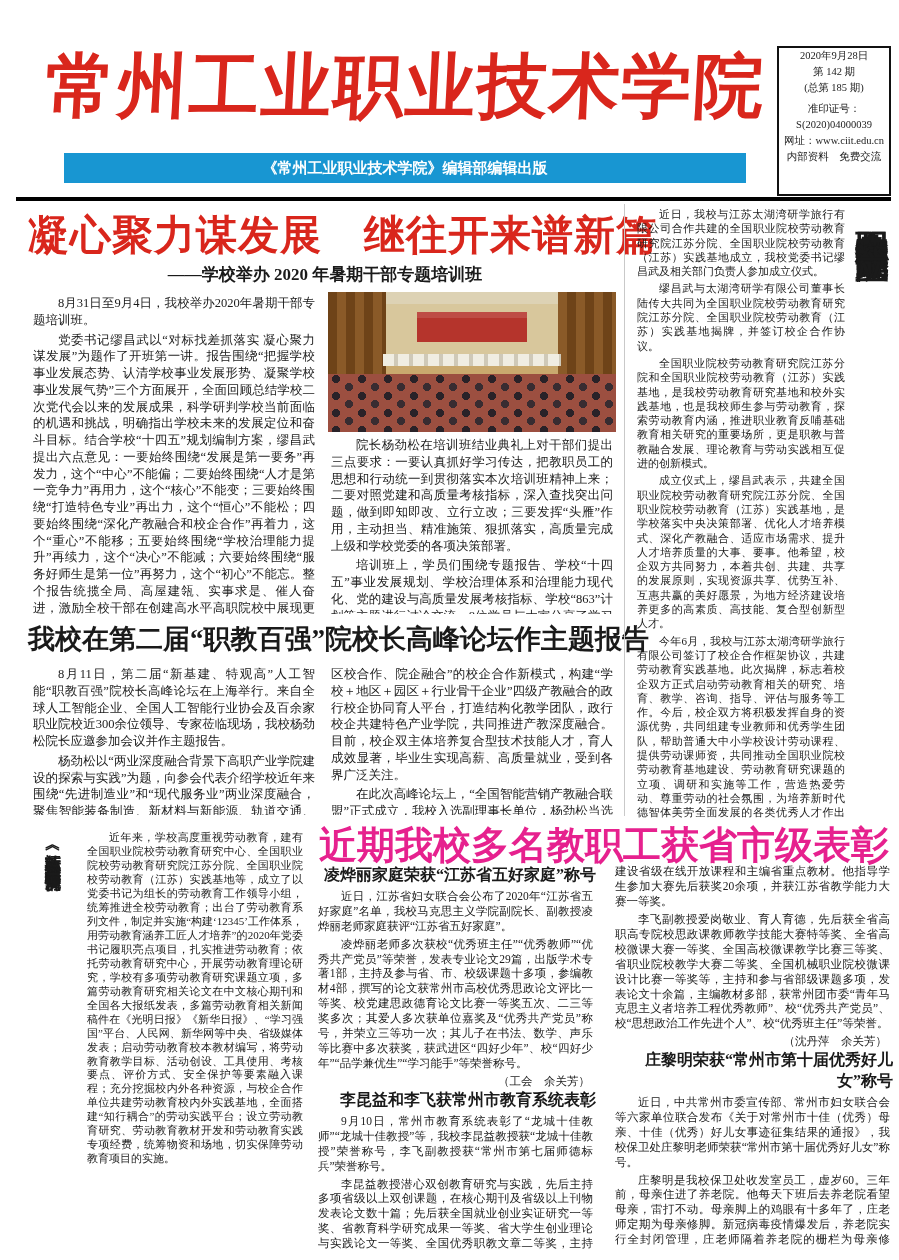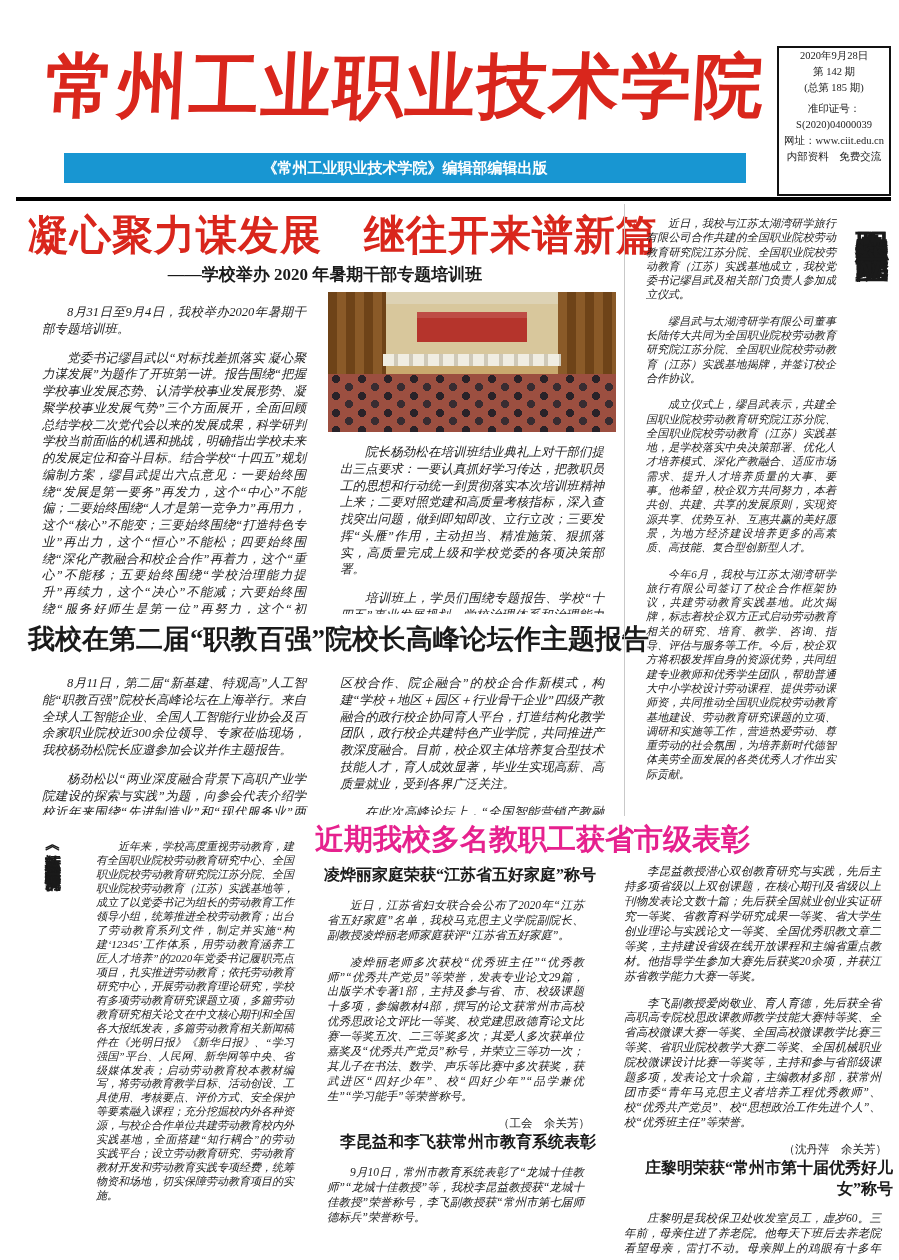--- a/index.html
+++ b/index.html
@@ -19,21 +19,21 @@
            font-weight:bold;font-size:15px;white-space:nowrap;}
   .top-rule{left:16px;top:197px;width:875px;height:4px;background:#000;}
 
   
   .a1-head{left:28px;top:208px;width:594px;text-align:center;font-size:41px;font-weight:bold;
            color:#d9261c;white-space:nowrap;letter-spacing:1px;}
   .a1-sub{left:28px;top:263px;width:594px;text-align:center;font-size:17px;font-weight:bold;}
   .col{font-size:12.5px;line-height:1.34;text-align:justify;overflow:hidden;}
   .a1-c1{left:30px;top:292px;width:288px;height:322px;}
   .a1-c2{left:328px;top:292px;width:288px;height:322px;}
-  p.bp{margin:12px;text-indent:2em;font-style:italic;}
+  p.bp{margin:3px;text-indent:2em;}
   p.cont{text-indent:0;}
   p.byline{margin:2px 0 0 0;text-align:right;padding-right:6px;color:#222;}
 
   
   .photo{position:relative;width:288px;height:140px;background:#c9a96e;overflow:hidden;margin-bottom:5px;}
   .ph-ceiling{position:absolute;left:0;top:0;width:100%;height:16px;background:#ddd2b4;}
   .ph-wall-l{position:absolute;left:0;top:0;width:20%;height:75%;
              background:repeating-linear-gradient(90deg,#6e4318 0 9px,#8a5a28 9px 18px);}
   .ph-wall-r{position:absolute;right:0;top:0;width:20%;height:75%;
              background:repeating-linear-gradient(90deg,#8a5a28 0 9px,#6e4318 9px 18px);}
@@ -59,21 +59,21 @@
   .a3-vhead{left:850px;top:204px;width:44px;height:616px;writing-mode:vertical-rl;
             font-size:33px;font-weight:bold;letter-spacing:1px;line-height:44px;}
 
   
   .a4-vhead{left:26px;top:840px;width:52px;height:416px;writing-mode:vertical-rl;
             font-size:16px;font-weight:bold;letter-spacing:1px;line-height:50px;}
   .a4-text{left:84px;top:828px;width:222px;height:428px;font-size:11px;line-height:1.27;
            text-align:justify;overflow:hidden;}
 
   
-  .a5-head{left:315px;top:820px;width:578px;font-size:29px;font-weight:bold;
+  .a5-head{left:315px;top:820px;width:578px;text-align:center;font-size:38px;font-weight:bold;
            color:#e6218e;white-space:nowrap;}
   .a5-body{left:315px;top:864px;width:578px;height:394px;column-count:2;column-gap:16px;
            font-size:11.5px;line-height:1.3;text-align:justify;overflow:hidden;}
   .subhead{margin:1px 0;text-align:right;font-weight:bold;font-size:16px;text-indent:0;}
 </style>
 </head>
 <body>
 
 <div class="page">
 
@@ -128,20 +128,21 @@
   <div class="abs col a2-c2">
     <p class="bp cont">区校合作、院企融合”的校企合作新模式，构建“学校＋地区＋园区＋行业骨干企业”四级产教融合的政行校企协同育人平台，打造结构化教学团队，政行校企共建特色产业学院，共同推进产教深度融合。目前，校企双主体培养复合型技术技能人才，育人成效显著，毕业生实现高薪、高质量就业，受到各界广泛关注。</p>
     <p class="bp">在此次高峰论坛上，“全国智能营销产教融合联盟”正式成立，我校入选副理事长单位，杨劲松当选副理事长。校企合作处处长褚守云代表学校与珍岛集团签署了校企合作协议。</p>
 
   </div>
 
   <div class="abs vdiv"></div>
   <div class="abs a3-text">
     <p class="bp">近日，我校与江苏太湖湾研学旅行有限公司合作共建的全国职业院校劳动教育研究院江苏分院、全国职业院校劳动教育（江苏）实践基地成立，我校党委书记缪昌武及相关部门负责人参加成立仪式。</p>
     <p class="bp">缪昌武与太湖湾研学有限公司董事长陆传大共同为全国职业院校劳动教育研究院江苏分院、全国职业院校劳动教育（江苏）实践基地揭牌，并签订校企合作协议。</p>
+    <p class="bp">全国职业院校劳动教育研究院江苏分院和全国职业院校劳动教育（江苏）实践基地，是我校劳动教育研究基地和校外实践基地，也是我校师生参与劳动教育，探索劳动教育内涵，推进职业教育反哺基础教育相关研究的重要场所，更是职教与普教融合发展、理论教育与劳动实践相互促进的创新模式。</p>
     <p class="bp">成立仪式上，缪昌武表示，共建全国职业院校劳动教育研究院江苏分院、全国职业院校劳动教育（江苏）实践基地，是学校落实中央决策部署、优化人才培养模式、深化产教融合、适应市场需求、提升人才培养质量的大事、要事。他希望，校企双方共同努力，本着共创、共建、共享的发展原则，实现资源共享、优势互补、互惠共赢的美好愿景，为地方经济建设培养更多的高素质、高技能、复合型创新型人才。</p>
     <p class="bp">今年6月，我校与江苏太湖湾研学旅行有限公司签订了校企合作框架协议，共建劳动教育实践基地。此次揭牌，标志着校企双方正式启动劳动教育相关的研究、培育、教学、咨询、指导、评估与服务等工作。今后，校企双方将积极发挥自身的资源优势，共同组建专业教师和优秀学生团队，帮助普通大中小学校设计劳动课程、提供劳动课师资，共同推动全国职业院校劳动教育基地建设、劳动教育研究课题的立项、调研和实施等工作，营造热爱劳动、尊重劳动的社会氛围，为培养新时代德智体美劳全面发展的各类优秀人才作出实际贡献。</p>
 
   </div>
   <div class="abs a3-vhead">全国职业院校劳动教育研究院江苏分院成立</div>
 
   <div class="abs a4-vhead">《江苏教育工作简报》专题报道我校劳动教育开展情况</div>
   <div class="abs a4-text">
     <p class="bp">近年来，学校高度重视劳动教育，建有全国职业院校劳动教育研究中心、全国职业院校劳动教育研究院江苏分院、全国职业院校劳动教育（江苏）实践基地等，成立了以党委书记为组长的劳动教育工作领导小组，统筹推进全校劳动教育；出台了劳动教育系列文件，制定并实施“构建‘12345’工作体系，用劳动教育涵养工匠人才培养”的2020年党委书记履职亮点项目，扎实推进劳动教育；依托劳动教育研究中心，开展劳动教育理论研究，学校有多项劳动教育研究课题立项，多篇劳动教育研究相关论文在中文核心期刊和全国各大报纸发表，多篇劳动教育相关新闻稿件在《光明日报》《新华日报》、“学习强国”平台、人民网、新华网等中央、省级媒体发表；启动劳动教育校本教材编写，将劳动教育教学目标、活动创设、工具使用、考核要点、评价方式、安全保护等要素融入课程；充分挖掘校内外各种资源，与校企合作单位共建劳动教育校内外实践基地，全面搭建“知行耦合”的劳动实践平台；设立劳动教育研究、劳动教育教材开发和劳动教育实践专项经费，统筹物资和场地，切实保障劳动教育项目的实施。</p>
 
@@ -154,20 +155,21 @@
     <p class="bp">凌烨丽老师多次获校“优秀班主任”“优秀教师”“优秀共产党员”等荣誉，发表专业论文29篇，出版学术专著1部，主持及参与省、市、校级课题十多项，参编教材4部，撰写的论文获常州市高校优秀思政论文评比一等奖、校党建思政德育论文比赛一等奖五次、二三等奖多次；其爱人多次获单位嘉奖及“优秀共产党员”称号，并荣立三等功一次；其儿子在书法、数学、声乐等比赛中多次获奖，获武进区“四好少年”、校“四好少年”“品学兼优生”“学习能手”等荣誉称号。</p>
     <p class="byline">（工会　余关芳）</p>
 
     <p class="subhead">李昆益和李飞获常州市教育系统表彰</p>
     <p class="bp">9月10日，常州市教育系统表彰了“龙城十佳教师”“龙城十佳教授”等，我校李昆益教授获“龙城十佳教授”荣誉称号，李飞副教授获“常州市第七届师德标兵”荣誉称号。</p>
     <p class="bp">李昆益教授潜心双创教育研究与实践，先后主持多项省级以上双创课题，在核心期刊及省级以上刊物发表论文数十篇；先后获全国就业创业实证研究一等奖、省教育科学研究成果一等奖、省大学生创业理论与实践论文一等奖、全国优秀职教文章二等奖，主持建设省级在线开放课程和主编省重点教材。他指导学生参加大赛先后获奖20余项，并获江苏省教学能力大赛一等奖。</p>
     <p class="bp">李飞副教授爱岗敬业、育人育德，先后获全省高职高专院校思政课教师教学技能大赛特等奖、全省高校微课大赛一等奖、全国高校微课教学比赛三等奖、省职业院校教学大赛二等奖、全国机械职业院校微课设计比赛一等奖等，主持和参与省部级课题多项，发表论文十余篇，主编教材多部，获常州团市委“青年马克思主义者培养工程优秀教师”、校“优秀共产党员”、校“思想政治工作先进个人”、校“优秀班主任”等荣誉。</p>
     <p class="byline">（沈丹萍　余关芳）</p>
 
     <p class="subhead">庄黎明荣获“常州市第十届优秀好儿女”称号</p>
+    <p class="bp">近日，中共常州市委宣传部、常州市妇女联合会等六家单位联合发布《关于对常州市十佳（优秀）母亲、十佳（优秀）好儿女事迹征集结果的通报》，我校保卫处庄黎明老师荣获“常州市第十届优秀好儿女”称号。</p>
     <p class="bp">庄黎明是我校保卫处收发室员工，虚岁60。三年前，母亲住进了养老院。他每天下班后去养老院看望母亲，雷打不动。母亲脚上的鸡眼有十多年了，庄老师定期为母亲修脚。新冠病毒疫情爆发后，养老院实行全封闭管理，庄老师隔着养老院的栅栏为母亲修脚。常州电视台、《常州晚报》等多家媒体纷纷报道庄老师的孝心故事。</p>
     <p class="byline">（余关芳　崔晓曦）</p>
 
     <p class="subhead">石元敏荣获“省科技镇长团武进团优秀团员”称号</p>
 
   </div>
 
 </div>
 
 </body></html>

